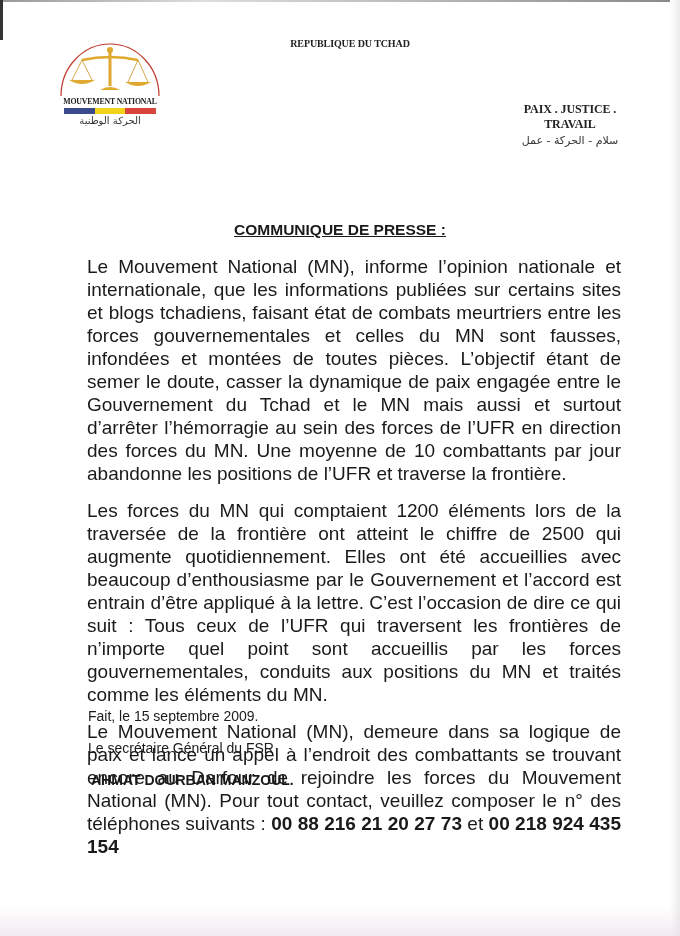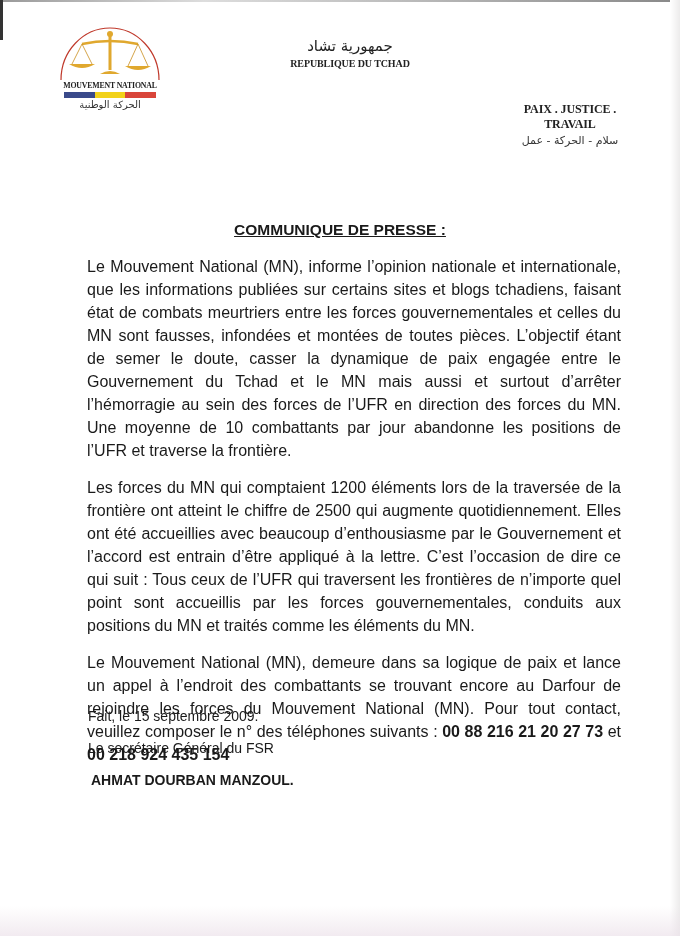--- a/index.html
+++ b/index.html
@@ -22,21 +22,21 @@
     position: absolute; left: 0; top: 0; width: 3px; height: 40px;
     background: #333;
   }
   .page-edge-top {
     position: absolute; left: 0; top: 0; width: 680px; height: 2px;
     background: linear-gradient(to right, #999, #ddd 30%, #bbb 60%, #888);
   }
 
   
   .logo {
-    position: absolute; left: 58px; top: 22px; width: 104px; height: 100px;
+    position: absolute; left: 58px; top: 38px; width: 104px; height: 100px;
   }
   .logo svg { position: absolute; left: 0; top: 0; }
   .logo-text {
     position: absolute; left: 0; top: 58px; width: 104px; text-align: center;
     font-family: "Liberation Serif", "DejaVu Serif", serif;
     font-size: 8.5px; font-weight: bold; letter-spacing: -0.2px; color: #222;
     transform: scaleX(0.92);
   }
   .flag {
     position: absolute; left: 6px; top: 70px; width: 92px; height: 6px; display: flex;
@@ -75,21 +75,21 @@
   
   .title {
     position: absolute; left: 0; top: 221px; width: 680px; text-align: center;
     font-size: 15.5px; font-weight: bold; text-decoration: underline;
     color: #1a1a1a;
   }
 
   
   .body-text {
     position: absolute; left: 87px; top: 255px; width: 534px;
-    font-size: 16px; line-height: 23px; text-align: justify;
+    font-size: 19px; line-height: 23px; text-align: justify;
     color: #1a1a1a;
   }
   .para { margin: 0 0 14px 0; }
   .para strong { font-weight: bold; }
 
   .closing {
     position: absolute; left: 88px; top: 706px; width: 400px;
     font-size: 14px; color: #1a1a1a;
   }
   .closing div { height: 32px; line-height: 20px; }
@@ -126,21 +126,20 @@
   <div class="logo-text">MOUVEMENT NATIONAL</div>
   <div class="flag">
     <span style="background:#3a4a8a"></span>
     <span style="background:#f2d21a"></span>
     <span style="background:#d9453a"></span>
   </div>
   <div class="logo-arabic" dir="rtl">الحركة الوطنية</div>
 </div>
 
 <div class="header-center">
-  <div class="header-arabic" dir="rtl">جمهورية تشاد</div>
   <div class="header-french">REPUBLIQUE DU TCHAD</div>
 </div>
 
 <div class="motto">
   <div class="motto-french">PAIX . JUSTICE . TRAVAIL</div>
   <div class="motto-arabic" dir="rtl">سلام - الحركة - عمل</div>
 </div>
 
 <div class="title">COMMUNIQUE DE PRESSE :</div>
 

